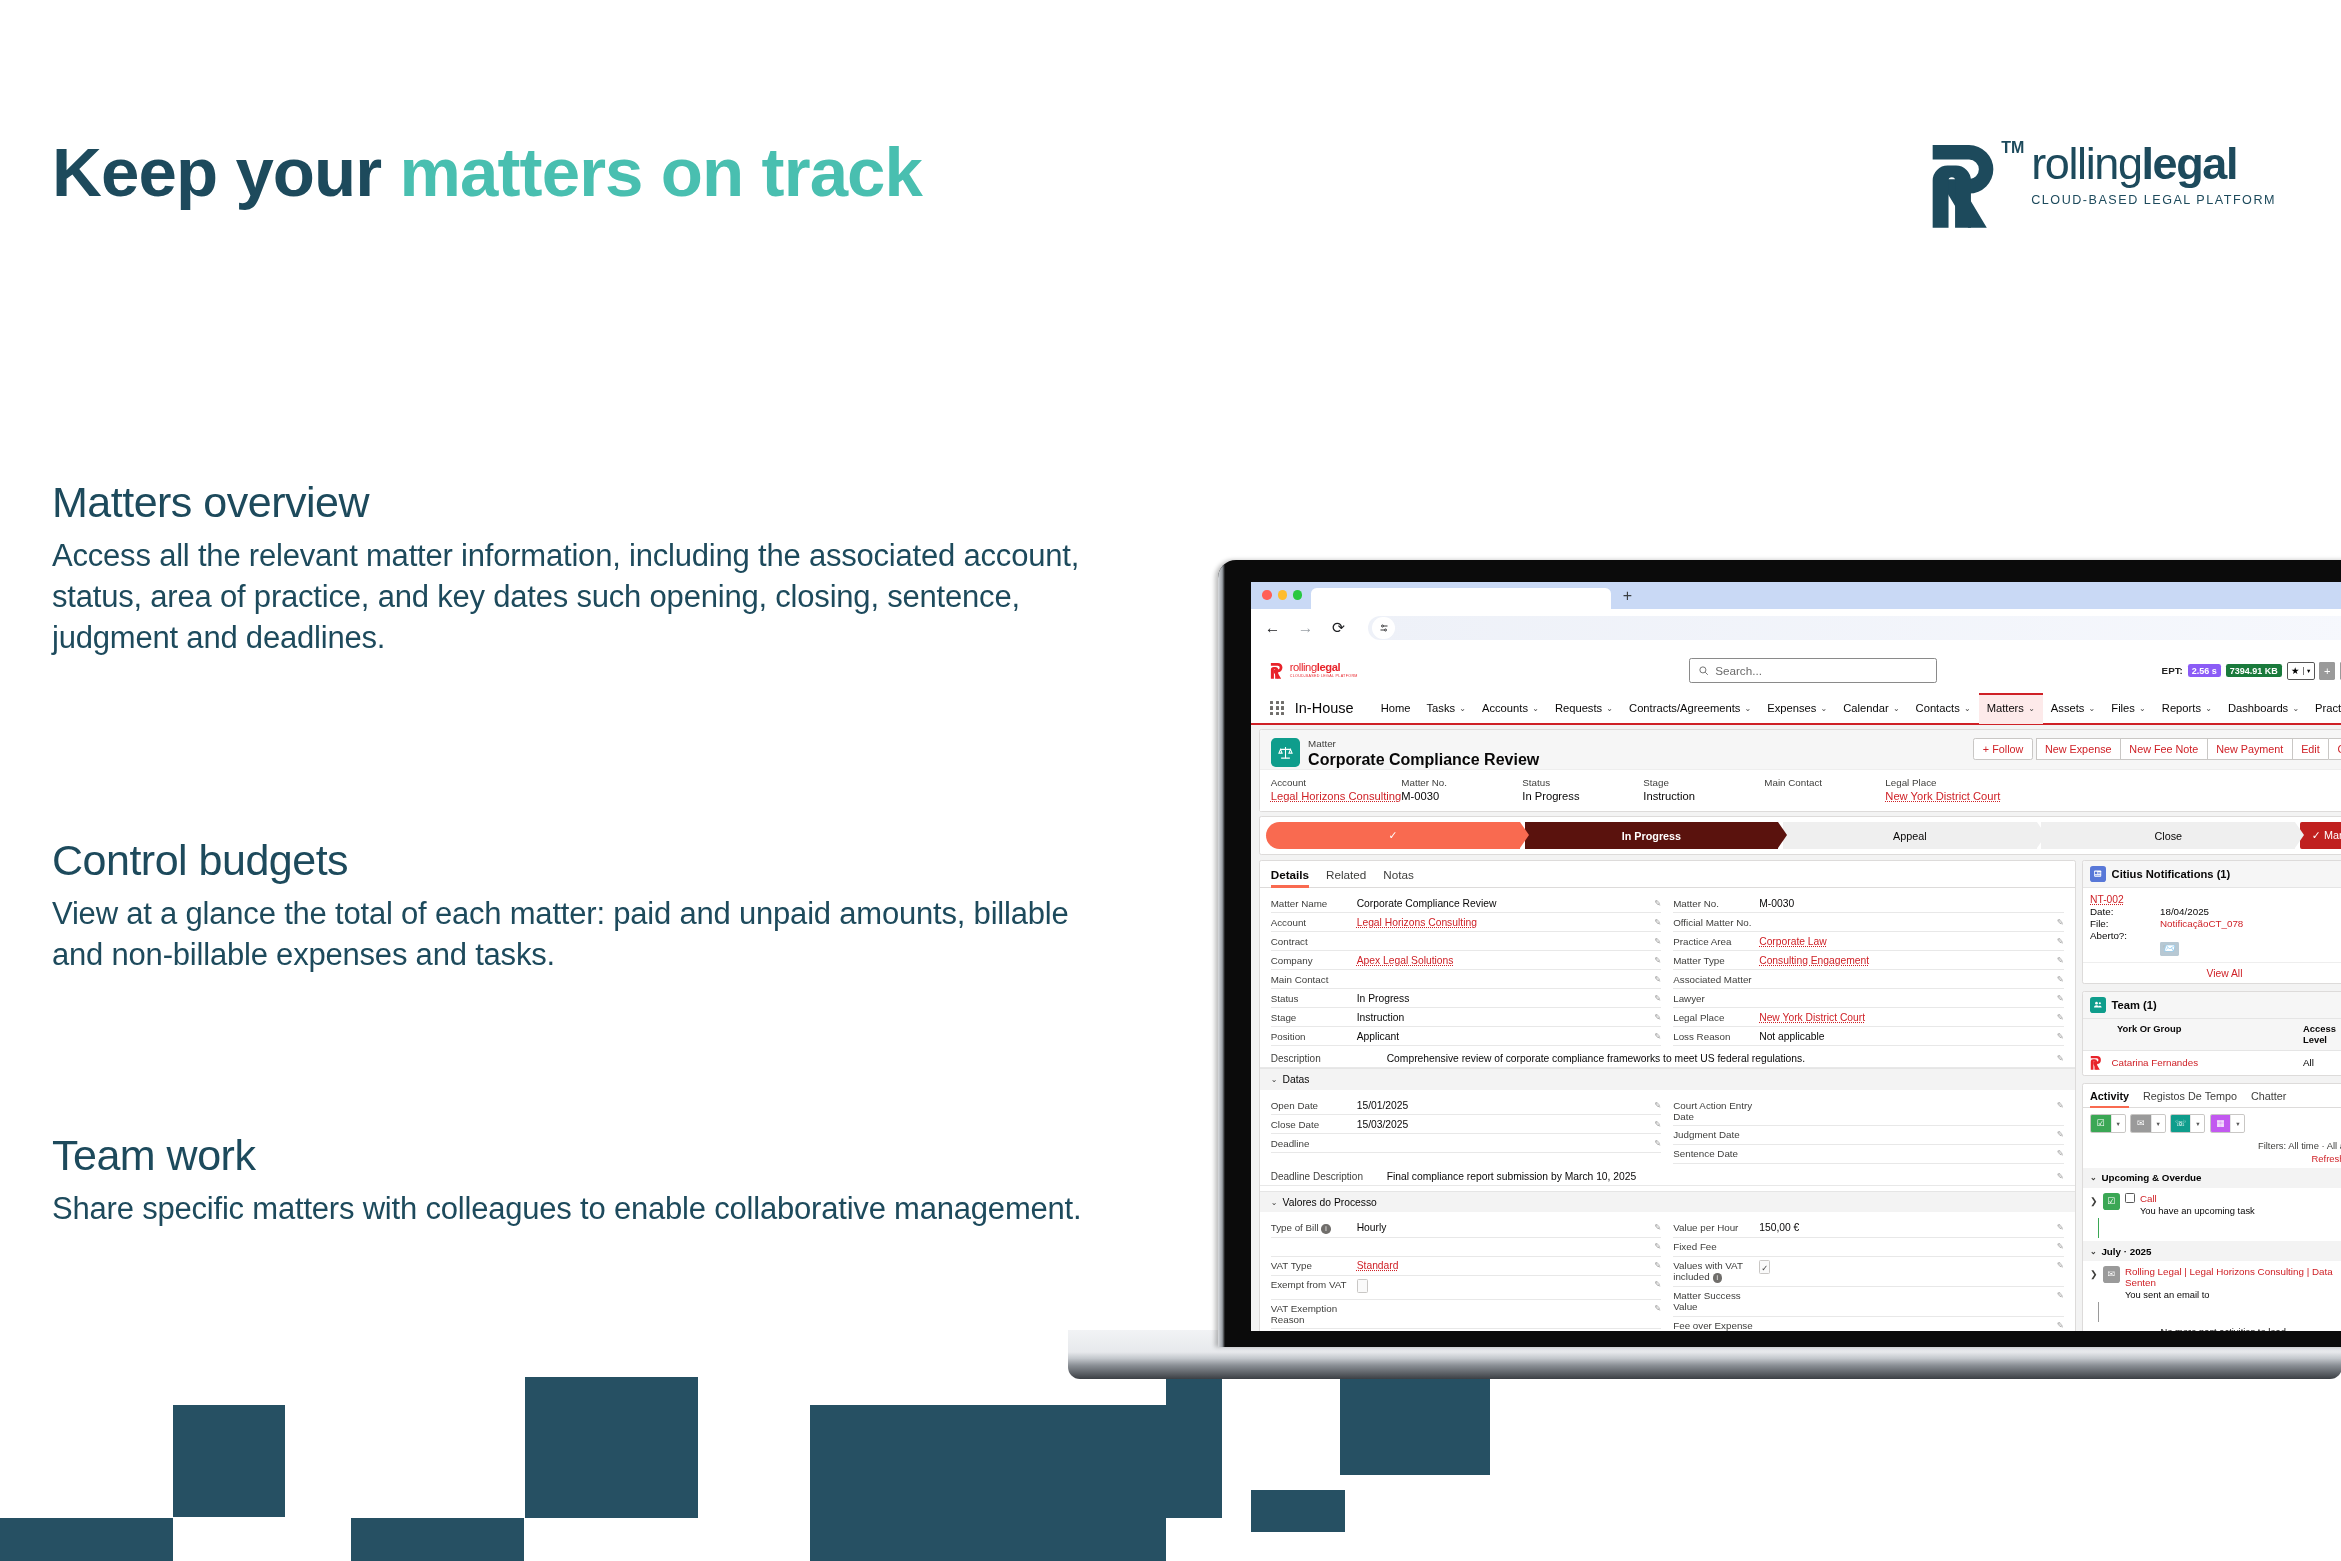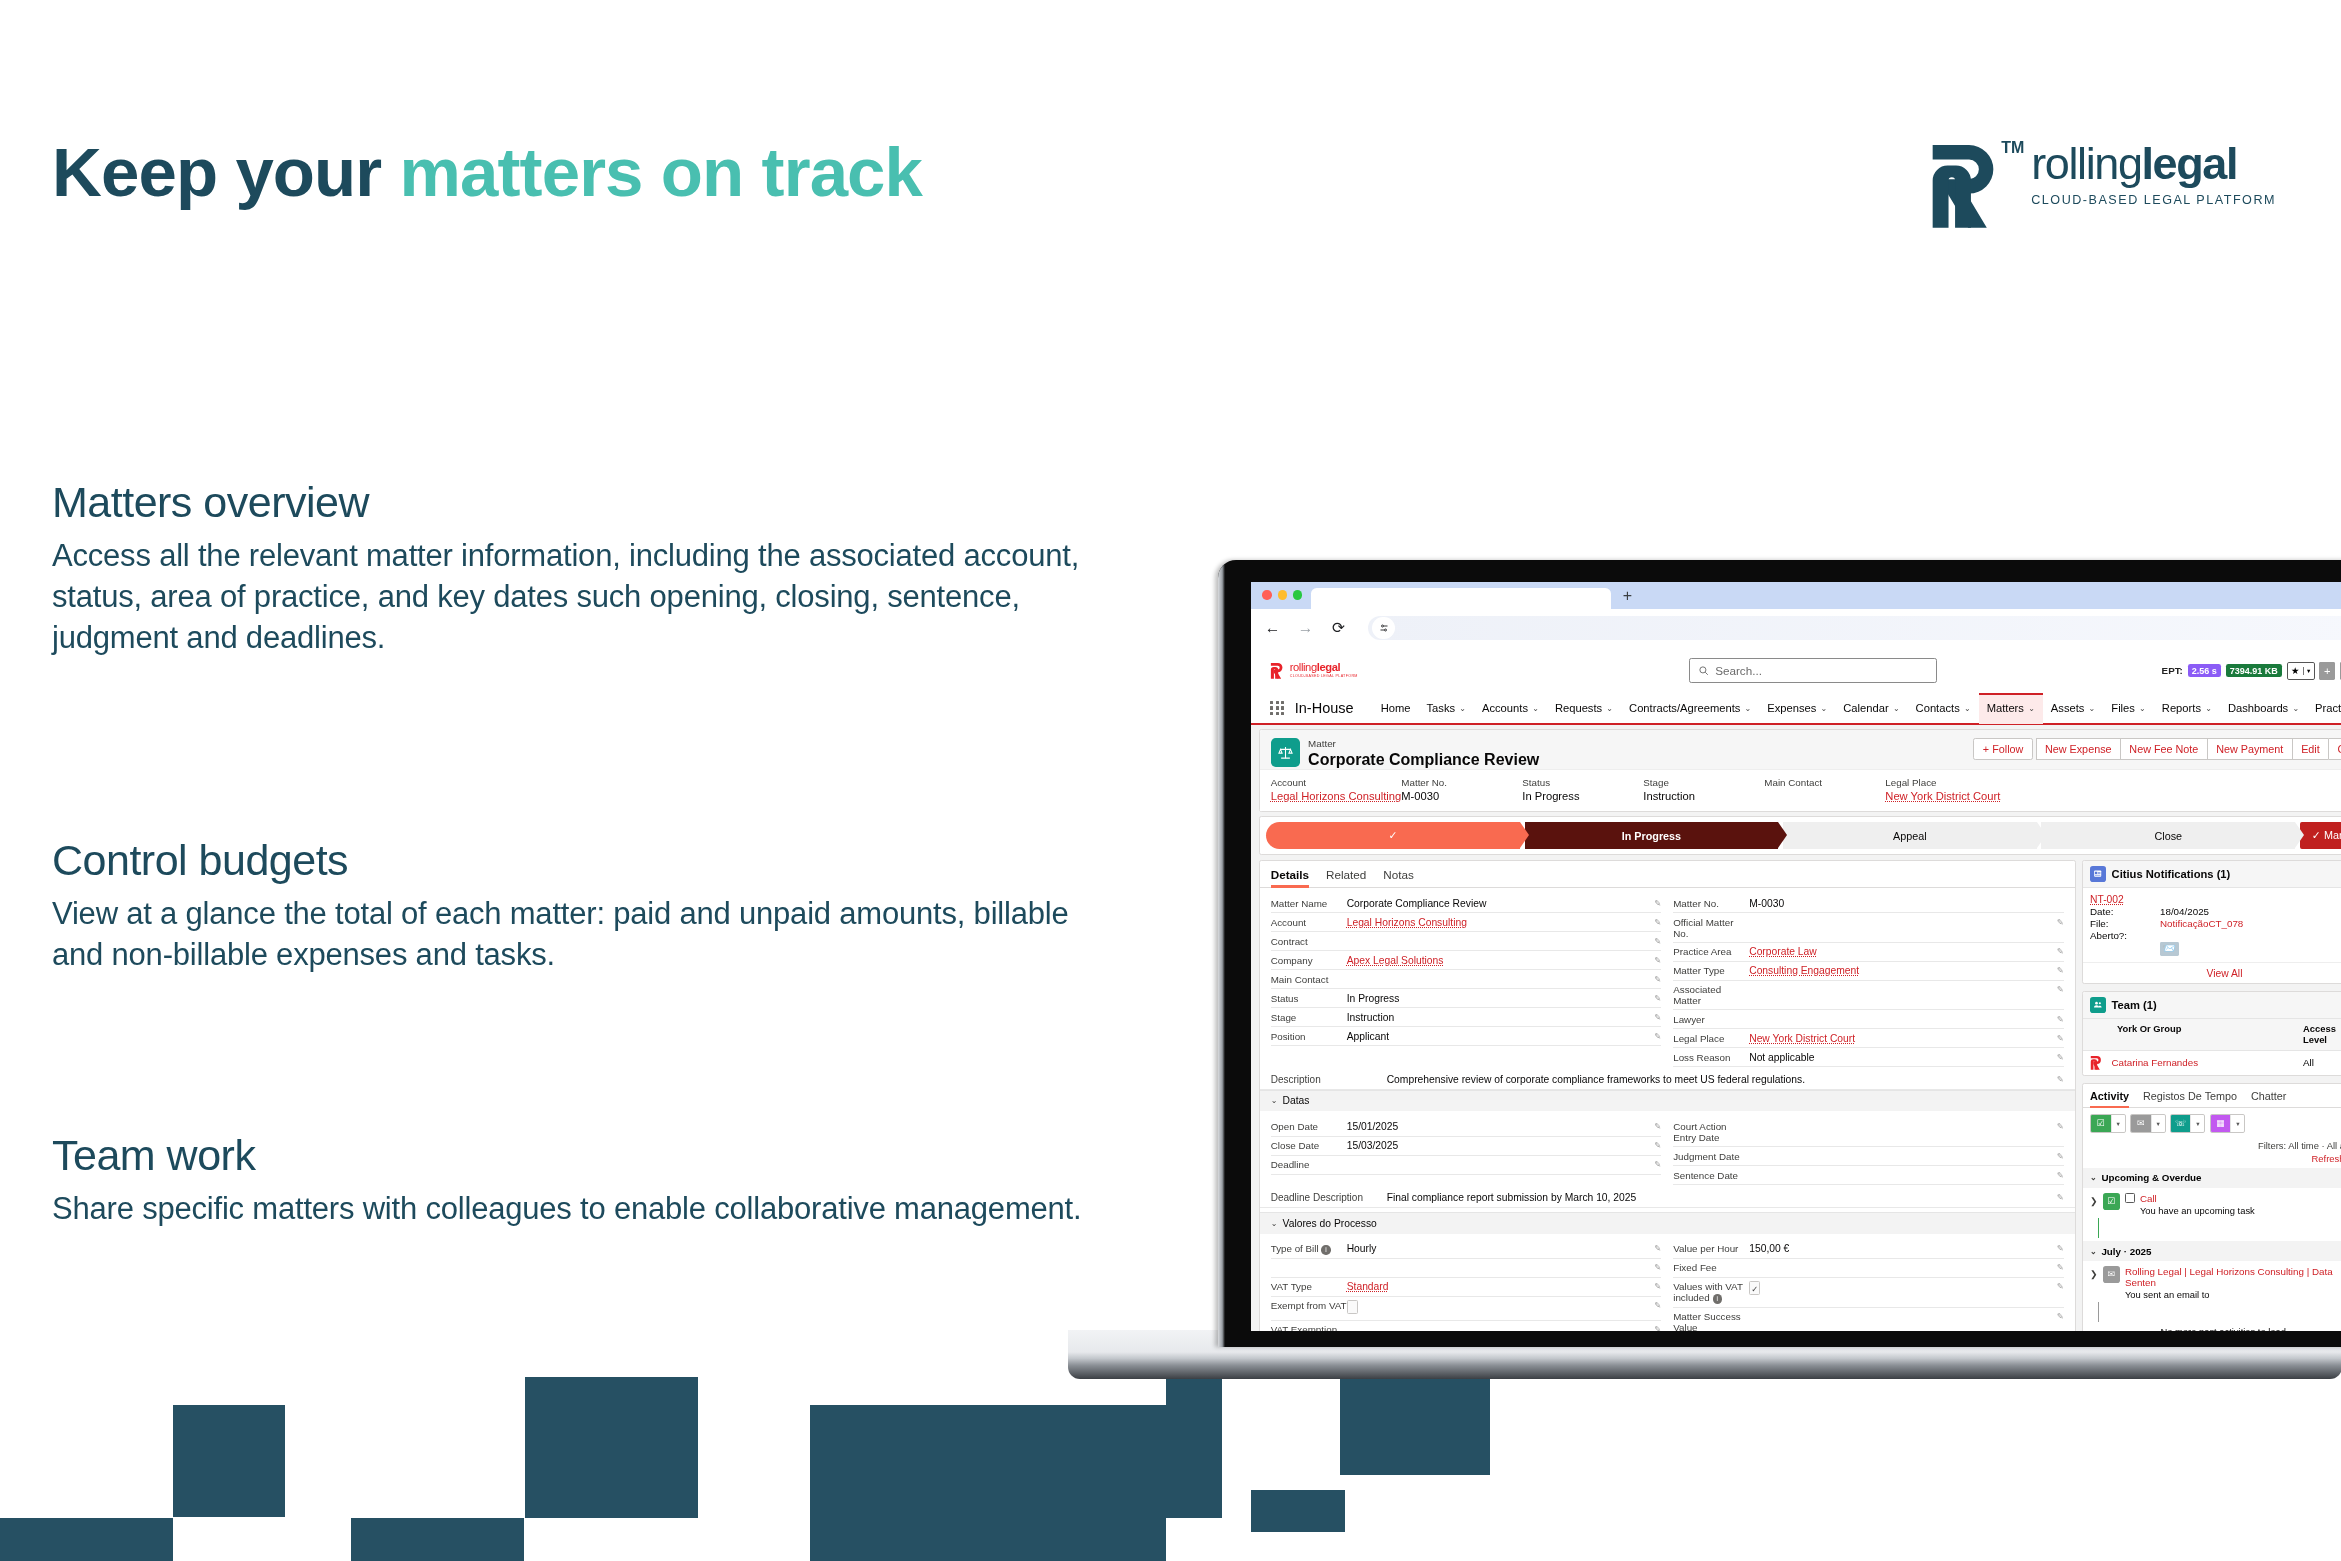--- a/index.html
+++ b/index.html
@@ -203,21 +203,21 @@
   .tab-i { font-size:11.7px; color:#3e3e3c; padding-bottom:5.6px; position:relative;}
   .tab-i.on { color:#080707; font-weight:700; }
   .tab-i.on:after{ content:""; position:absolute;left:0;right:0;bottom:-0.9px;height:2.3px;background:#f96a50;}
 
   .grid2 { display:flex; padding:6.6px 11.2px 3.7px 11.2px; gap:12px; }
   .gcol { flex:1; }
   .row {
     display:flex; align-items:flex-start; padding:3.3px 0;
     border-bottom:0.7px solid #e8e8e8; min-height:19px;
   }
-  .row .lab { width:76px; font-size:9.8px; color:#3e3e3c; flex-shrink:0; }
+  .row .lab { width:86px; font-size:9.8px; color:#3e3e3c; flex-shrink:0; }
   .row .val { flex:1; font-size:10.3px; color:#080707; }
   .row .val.lk { color:#cf2127; text-decoration:underline; text-decoration-style:dotted; }
   .pen { width:9.4px; color:#9a9a9a; font-size:8.4px; text-align:right; flex-shrink:0; }
   .infoi { display:inline-block; width:9.4px;height:9.4px;border-radius:50%;background:#706e6b;color:#fff;font-size:6.6px;text-align:center;line-height:9.4px;margin-left:2.8px;}
   .cbx { width:11.2px;height:14px;border:0.5px solid #c9c7c5;background:#fafafa;display:inline-block;border-radius:1.4px;text-align:center;font-size:8.4px;color:#444;line-height:14px;}
 
   .sec-head {
     background:#f3f3f3; padding:4.7px 11.2px; font-size:10.3px; color:#080707;
     display:flex; align-items:center; gap:5.2px; border-top:0.5px solid #e5e5e5;
   }

